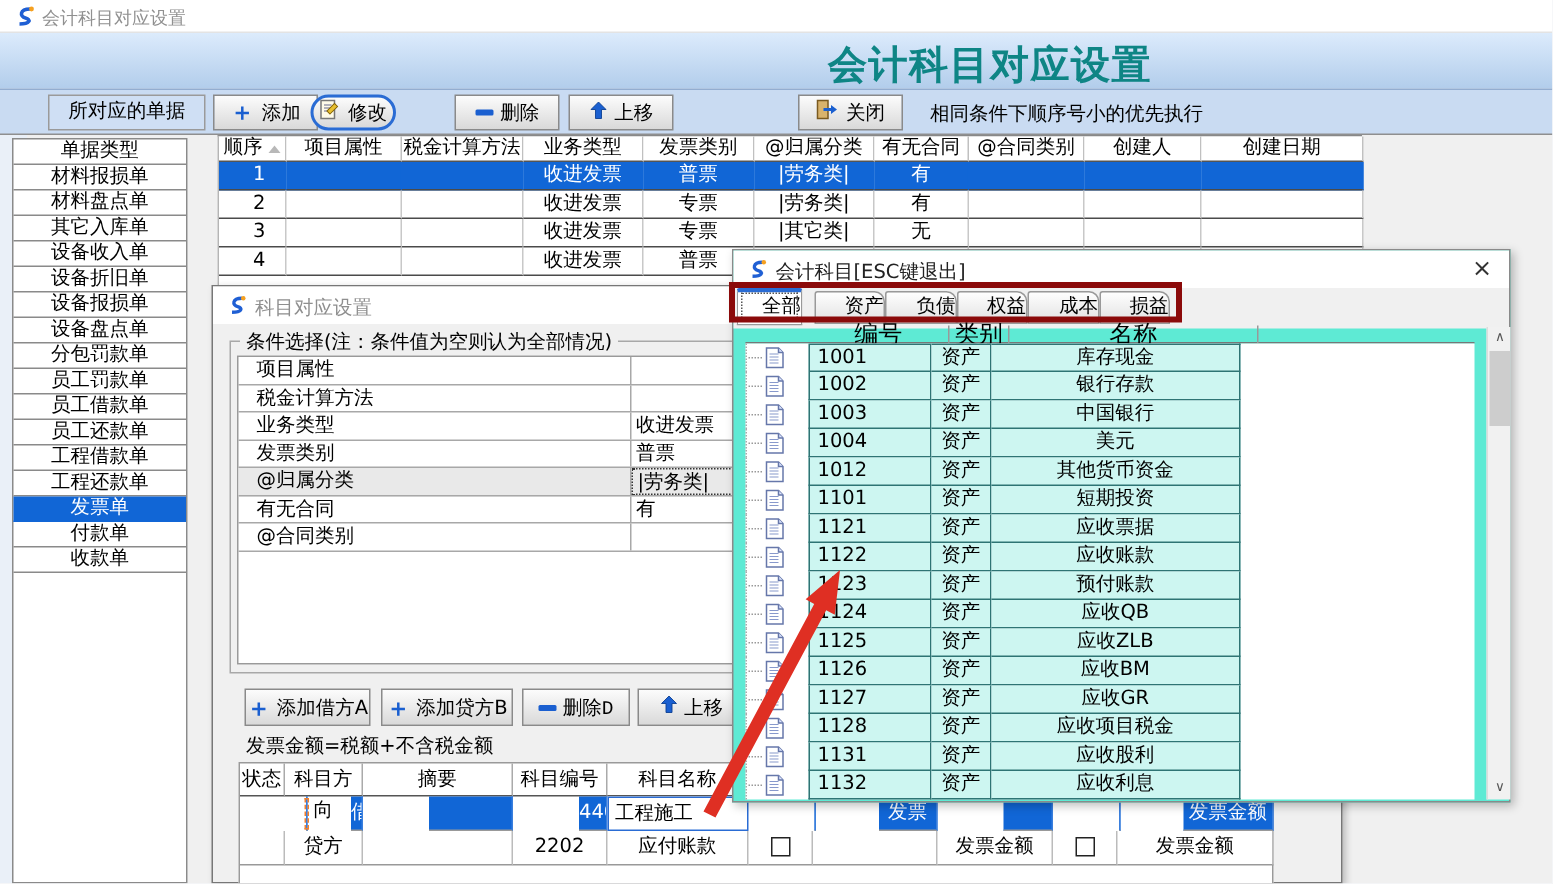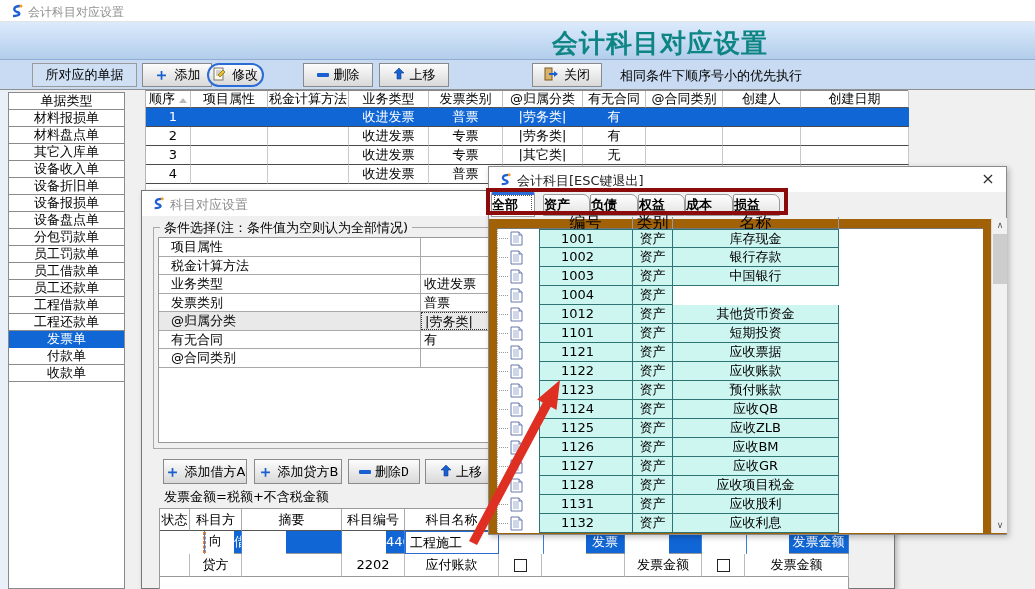--- a/index.html
+++ b/index.html
@@ -60,32 +60,32 @@
   .md-btn { position:absolute; top:268px; height:25px; background:linear-gradient(#fcfcfc,#d9d9d9); border:1px solid #8a8a8a; display:flex; align-items:center; justify-content:center; gap:4px; font-size:13px; }
   #md-note { position:absolute; left:22px; top:297px; font-size:13px; }
   #entry-table { position:absolute; left:17px; top:317px; width:690px; height:82px; background:#fff; border:1px solid #9a9a9a; }
   #et-grid { display:grid; grid-template-columns:30px 52px 100px 63px 94px 43px 83px 77px 43px 104px; }
   .eh { height:22px; line-height:21px; text-align:center; font-size:13px; border-right:1px solid #aaa; border-bottom:1px solid #555; }
   .ec { height:23px; line-height:22px; text-align:center; font-size:13px; border-right:1px solid #bbb; border-bottom:1px solid #999; overflow:hidden; }
   .ec.selc { background:#1166d6; color:#fff; border-right-color:#3a7fdd;margin-left:44px; }
   .ec.editc { background:#fff; color:#000; border:1px solid #2a6cd4; text-align:left; padding-left:4px; }
 
   
-  #subjects-dialog { left:488px; top:166px; width:519px; height:369px; background:#a16207; border:1px solid #8a8a8a; box-shadow:2px 2px 6px rgba(0,0,0,.25); }
+  #subjects-dialog { left:488px; top:166px; width:519px; height:369px; background:#5eead4; border:1px solid #8a8a8a; box-shadow:2px 2px 6px rgba(0,0,0,.25); }
   #sd-close { position:absolute; right:6px; top:2px; width:24px; height:20px; text-align:center; font-size:16px; line-height:20px; color:#333; }
   #sd-tabstrip { position:absolute; left:0; top:25px; width:100%; height:27px; background:#f0f0f0; }
-  .tab { position:absolute; top:2px; height:22px; line-height:20px; text-align:left; font-size:13px; background:linear-gradient(#fefefe,#e2e2e2); border:1px solid #999; border-radius:2px 7px 0 0;font-weight:bold; }
+  .tab { position:absolute; top:2px; height:22px; line-height:20px; text-align:right; font-size:13px; background:linear-gradient(#fefefe,#e2e2e2); border:1px solid #999; border-radius:2px 7px 0 0; }
   .tab.on { top:0; height:25px; background:#fff; border-top:3px solid #2a6cd4; outline:1px dotted #555; outline-offset:-4px; border-radius:2px 2px 0 0; }
   #sd-header { position:absolute; left:8px; top:50px; width:486px; height:12px; border-bottom:1px solid #777; }
   .sd-hcell { position:absolute; top:0; height:12px; line-height:11px; text-align:center; font-size:16px; border-right:1px solid #999; }
   #sd-rows { position:absolute; left:8px; top:62px; width:486px; background:#fff; }
   .srow { display:flex; height:19px; }
   .sgut { width:42px; display:flex; align-items:center; border-left:1px dotted #aaa; }
   .tree-stub { width:9px; height:0; border-top:1px dotted #999; margin:0 2px 0 1px; }
-  .scode { width:94px; line-height:18px; padding-left:21px; font-size:13px; background:#cdf6f1; border:1px solid #2e7474; border-top:none; }
+  .scode { width:82px; line-height:18px; padding-left:5px; font-size:13px; background:#cdf6f1; border:1px solid #2e7474; border-top:none; }
   .scat  { width:40px; line-height:18px; text-align:center; font-size:13px; background:#cdf6f1; border-right:1px solid #2e7474; border-bottom:1px solid #2e7474; }
   .sname { width:166px; line-height:18px; text-align:center; font-size:13px; background:#cdf6f1; border-right:1px solid #2e7474; border-bottom:1px solid #2e7474; }
   .srow:first-child .scode, .srow:first-child .scat, .srow:first-child .sname { border-top:1px solid #2e7474; }
   #sd-scroll { position:absolute; left:502px; top:51px; width:16px; height:315px; background:#f1f1f1; border-left:1px solid #dcdcdc; }
   .scr-arrow { position:absolute; left:0; width:16px; height:15px; text-align:center; font-size:9px; color:#555; line-height:15px; }
   #scr-thumb { position:absolute; left:1px; top:16px; width:14px; height:50px; background:#cdcdcd; }
 
   
   #annotation-box { left:486px; top:188px; width:302px; height:27px; border:4px solid #8b0a0a; z-index:60; }
   #annotation-arrow { left:0; top:0; width:1035px; height:589px; z-index:70; pointer-events:none; }
@@ -398,20 +398,21 @@
           <span class="sgut">
             <span class="tree-stub"></span>
             <svg width="13" height="15" viewBox="0 0 13 15">
               <path d="M1 1h8l3 3v10H1z" fill="#fff" stroke="#6677aa"></path>
               <path d="M9 1v3h3" fill="#dde6ff" stroke="#6677aa"></path>
               <path d="M3 5h6M3 7h6M3 9h6M3 11h6" stroke="#8899cc" stroke-width="0.8"></path>
             </svg>
           </span>
           <span class="scode">1004</span>
           <span class="scat">资产</span>
+          <span class="sname">美元</span>
         </div>
       <div class="srow">
           <span class="sgut">
             <span class="tree-stub"></span>
             <svg width="13" height="15" viewBox="0 0 13 15">
               <path d="M1 1h8l3 3v10H1z" fill="#fff" stroke="#6677aa"></path>
               <path d="M9 1v3h3" fill="#dde6ff" stroke="#6677aa"></path>
               <path d="M3 5h6M3 7h6M3 9h6M3 11h6" stroke="#8899cc" stroke-width="0.8"></path>
             </svg>
           </span>

